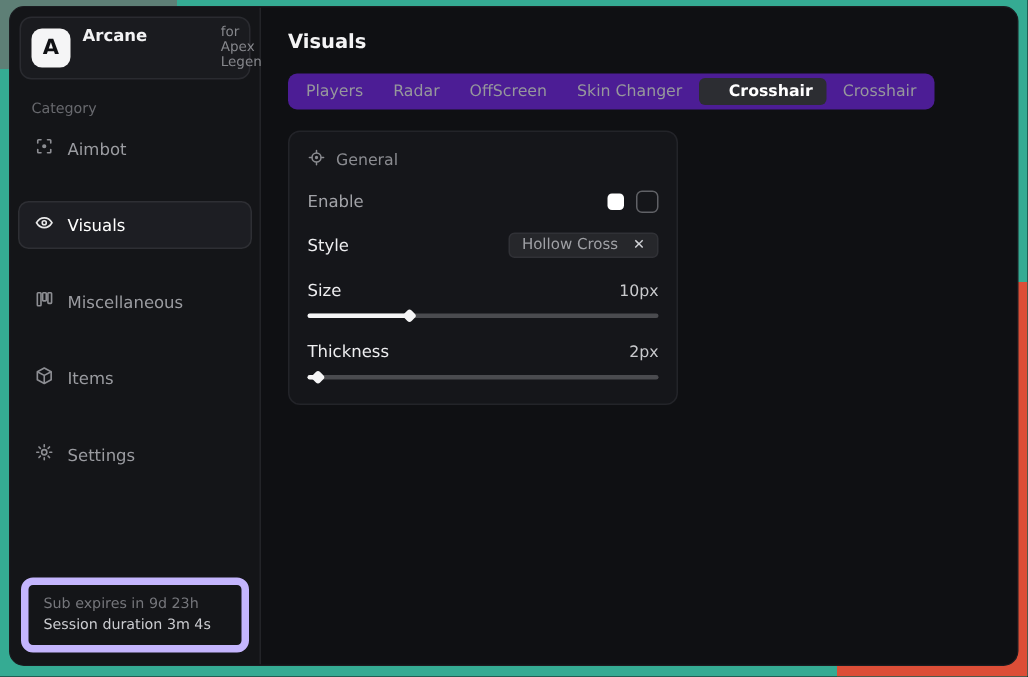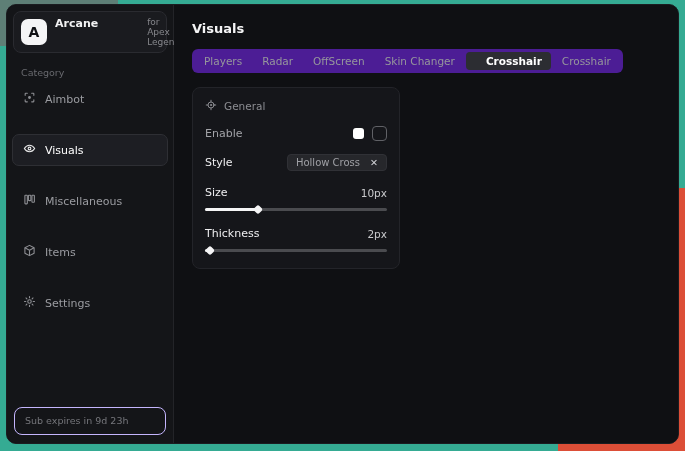--- a/index.html
+++ b/index.html
@@ -47,42 +47,42 @@
   .nav-item {
     display:flex; align-items:center; gap:9px; padding:7px 10px;
     border-radius:7px; color:#9b9ca1; font-size:11px;
     border:1px solid transparent; cursor:pointer;
   }
   .nav-item.selected { background:#1d1e23; border-color:#2e2f34; color:#ffffff; }
   .nav-item svg { flex-shrink:0; opacity:.9; }
 
   .footer-box {
     margin:auto 7px 8px 7px; padding:7px 10px 8px 10px;
-    border:1px solid #c4b5fd; border-radius:8px;
+    border:5px solid #c4b5fd; border-radius:8px;
     display:flex; flex-direction:column; gap:3px;
   }
   .footer-line1 { font-size:9.5px; color:#75767b; }
   .footer-line2 { font-size:9.5px; color:#cbccd0; }
 
   
   .main { flex:1; background:#0f1013; padding:16px 18px; }
   .page-title { font-size:13px; font-weight:bold; color:#f4f4f5; }
 
   .tabbar {
     margin-top:13px; display:inline-flex; gap:2px;
     background:#4c1d95; border-radius:6px; padding:3px;
   }
   .tab {
     padding:3px 9px; font-size:10.5px; color:#96979c;
     border-radius:4px; cursor:pointer; white-space:nowrap;
   }
   .tab.selected { background:#2c2d32; color:#ffffff; font-weight:bold;padding-left:20px; }
 
   .panel {
-    margin-top:14px; width:208px;
+    margin-top:14px; width:260px;
     background:#15161a; border:1px solid #232429; border-radius:8px;
     padding:11px 12px 13px 12px;
   }
   .section-header { display:flex; align-items:center; gap:7px; color:#8b8c91; font-size:10.5px; }
 
   .row { display:flex; align-items:center; justify-content:space-between; }
   .row-enable { margin-top:13px; }
   .row-style  { margin-top:13px; }
   .row-size   { margin-top:15px; }
   .row-thick  { margin-top:13px; }
@@ -187,20 +187,21 @@
             <circle cx="12" cy="12" r="3.2"></circle>
             <path d="M12 2.8v2.4M12 18.8v2.4M2.8 12h2.4M18.8 12h2.4M5.5 5.5l1.7 1.7M16.8 16.8l1.7 1.7M18.5 5.5l-1.7 1.7M7.2 16.8l-1.7 1.7"></path>
           </svg>
         </span>
         <span>Settings</span>
       </div>
     </div>
 
     <div class="footer-box">
       <div class="footer-line1">Sub expires in 9d 23h</div>
+      <div class="footer-line2">Session duration 3m 4s</div>
     </div>
   </div>
 
   <div class="main">
     <div class="page-title">Visuals</div>
 
     <div class="tabbar">
       <div class="tab">Players</div>
       <div class="tab">Radar</div>
       <div class="tab">OffScreen</div>

